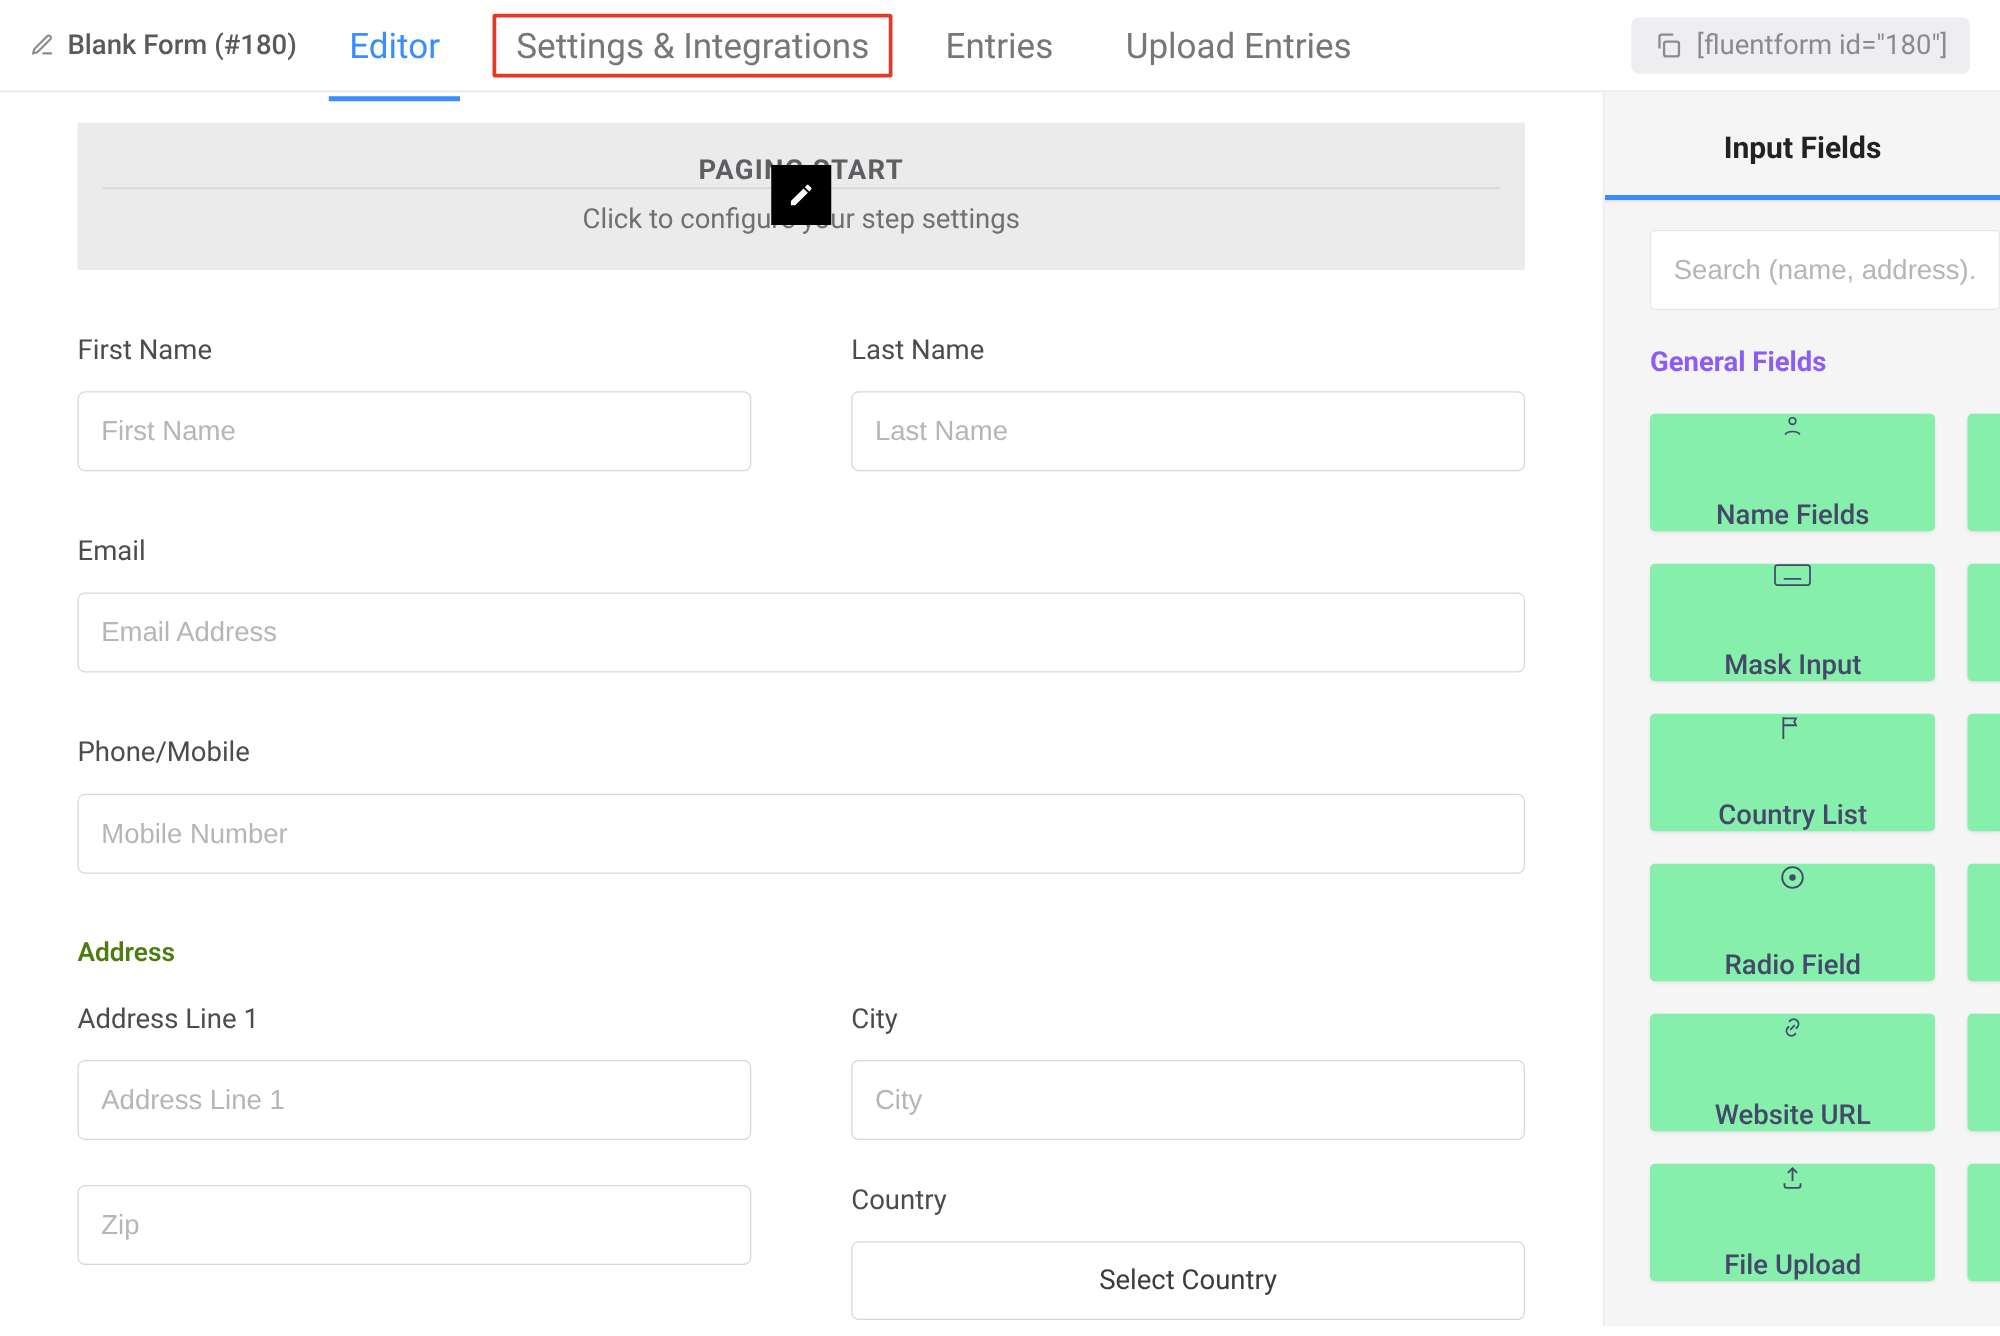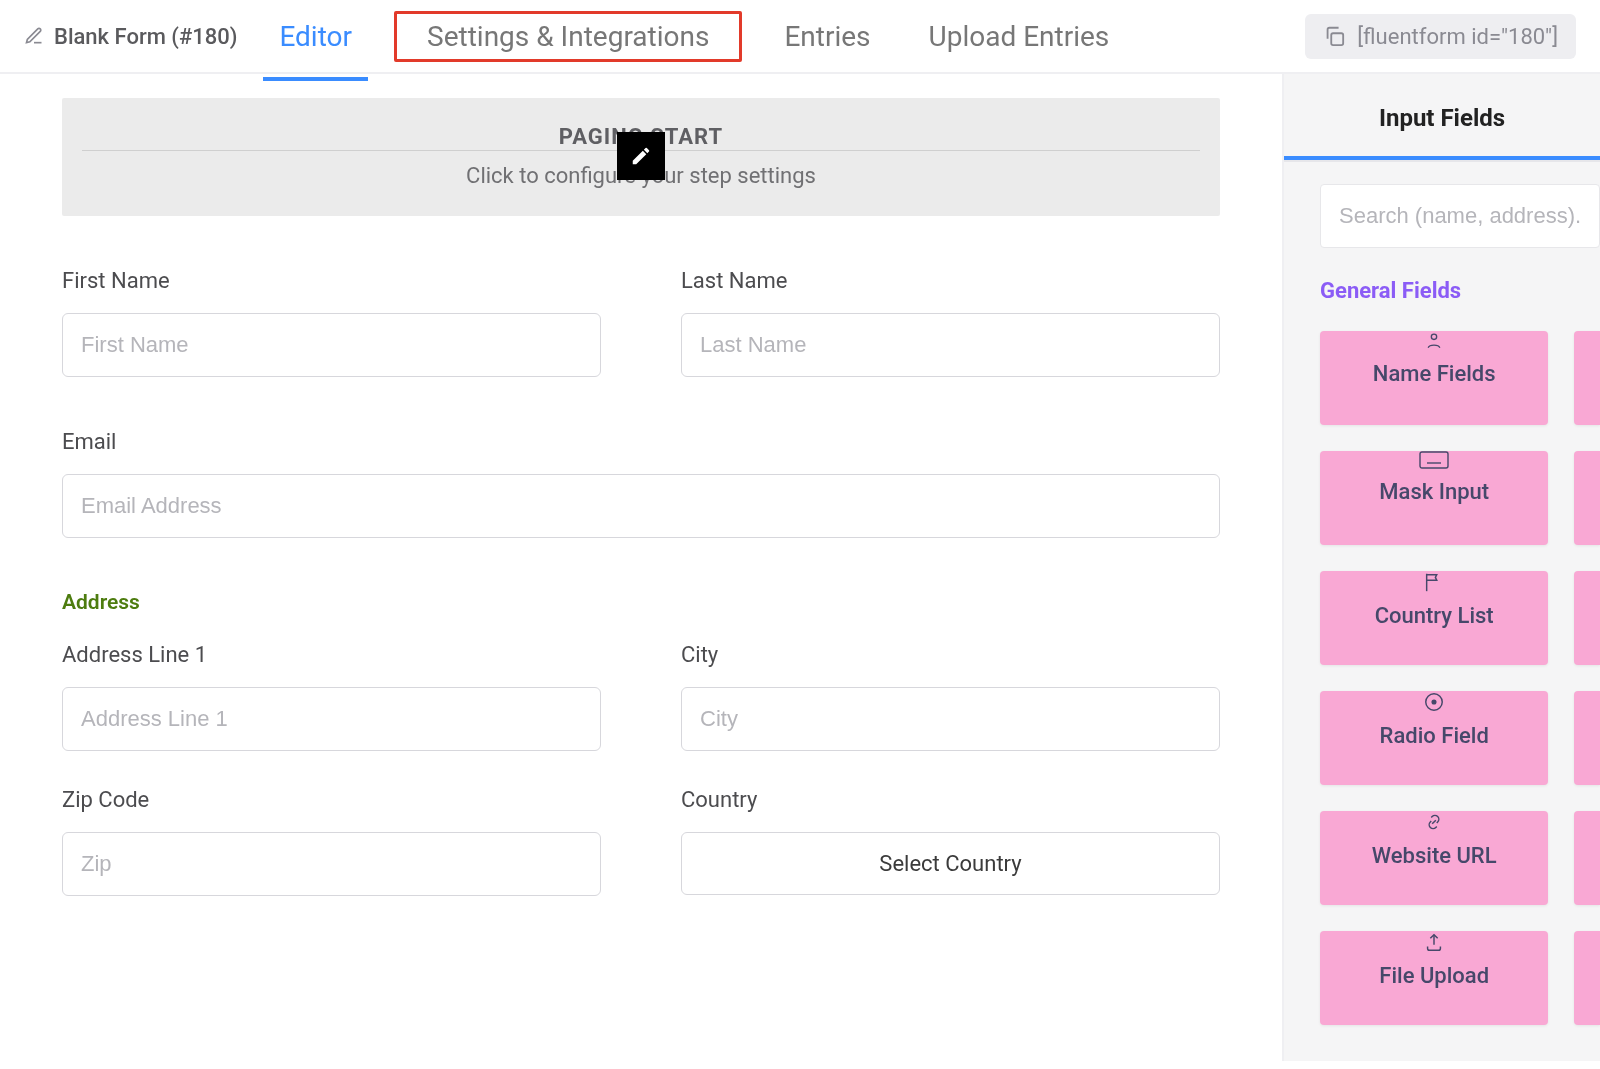--- a/index.html
+++ b/index.html
@@ -22,21 +22,21 @@
     .form-label { display:flex; align-items:center; gap:10px; font-size:22px; color:#5a5a5d; font-weight:500; }
     .nav-item {
       font-size:28px;
       color:#777;
       font-weight:400;
       padding:28px 16px 24px 16px;
       cursor:pointer;
       border-bottom:4px solid transparent;
     }
     .nav-item.active { color:#3a8cff; border-bottom:4px solid #3a8cff; }
-    .nav-item.highlighted { border:3px solid #e23a2a; padding:6px 30px; border-radius:2px; }
+    .nav-item.highlighted { border:3px solid #e23a2a; padding:6px 16px; border-radius:2px; }
     .shortcode-pill {
       margin-left:auto;
       background:#eeeef1;
       color:#8a8a92;
       font-size:22px;
       padding:10px 18px;
       border-radius:6px;
       display:flex;
       align-items:center;
       gap:12px;
@@ -123,29 +123,29 @@
       width:100%;
     }
     .search-box::placeholder { color:#b5b5ba; }
     .section-title {
       font-size:22px; font-weight:700; color:#8b5cf6;
       padding: 8px 0 28px 36px;
     }
     .fields-grid { padding-left:36px; display:flex; flex-direction:column; gap:26px; }
     .field-row { display:flex; gap:26px; }
     .field-card {
-      background:#f9a8d4;
+      background:#86efac;
       border-radius:4px;
       box-shadow:0 1px 3px rgba(0,0,0,0.07);
       width:232px;
       height:94px;
       display:flex;
       flex-direction:column;
       align-items:center;
-      justify-content:flex-start;
+      justify-content:space-between;
       gap:10px;
       cursor:pointer;
     }
     .field-card.peek {
       width:26px;
       border-top-right-radius:0;
       border-bottom-right-radius:0;
     }
     .card-label { font-size:22px; color:#46486a; font-weight:500; }
     .card-icon { color:#46486a; }
@@ -206,37 +206,40 @@
         <label class="label">Last Name</label>
         <input class="input" type="text" placeholder="Last Name" style="">
       </div>
     </div>
 
     <div class="field-block">
       <label class="label">Email</label>
       <input class="input" type="text" placeholder="Email Address" style="">
     </div>
 
+    <div class="field-block">
+      <label class="label">Phone/Mobile</label>
+      <input class="input" type="text" placeholder="Mobile Number" style="">
+    </div>
 
     <span class="section-label">Address</span>
 
     <div class="row-2" style="margin-top:0;">
       <div class="col">
         <label class="label">Address Line 1</label>
         <input class="input" type="text" placeholder="Address Line 1" style="">
       </div>
       <div class="col">
         <label class="label">City</label>
         <input class="input" type="text" placeholder="City" style="">
       </div>
     </div>
 
     <div class="row-2" style="margin-top:36px;">
       <div class="col">
-        <label class="label">Zip Code</label>
         <input class="input" type="text" placeholder="Zip" style="">
       </div>
       <div class="col">
         <label class="label">Country</label>
         <div class="select" style="display:flex;align-items:center;justify-content:center;">
           <span>Select Country</span>
         </div>
       </div>
     </div>
 

